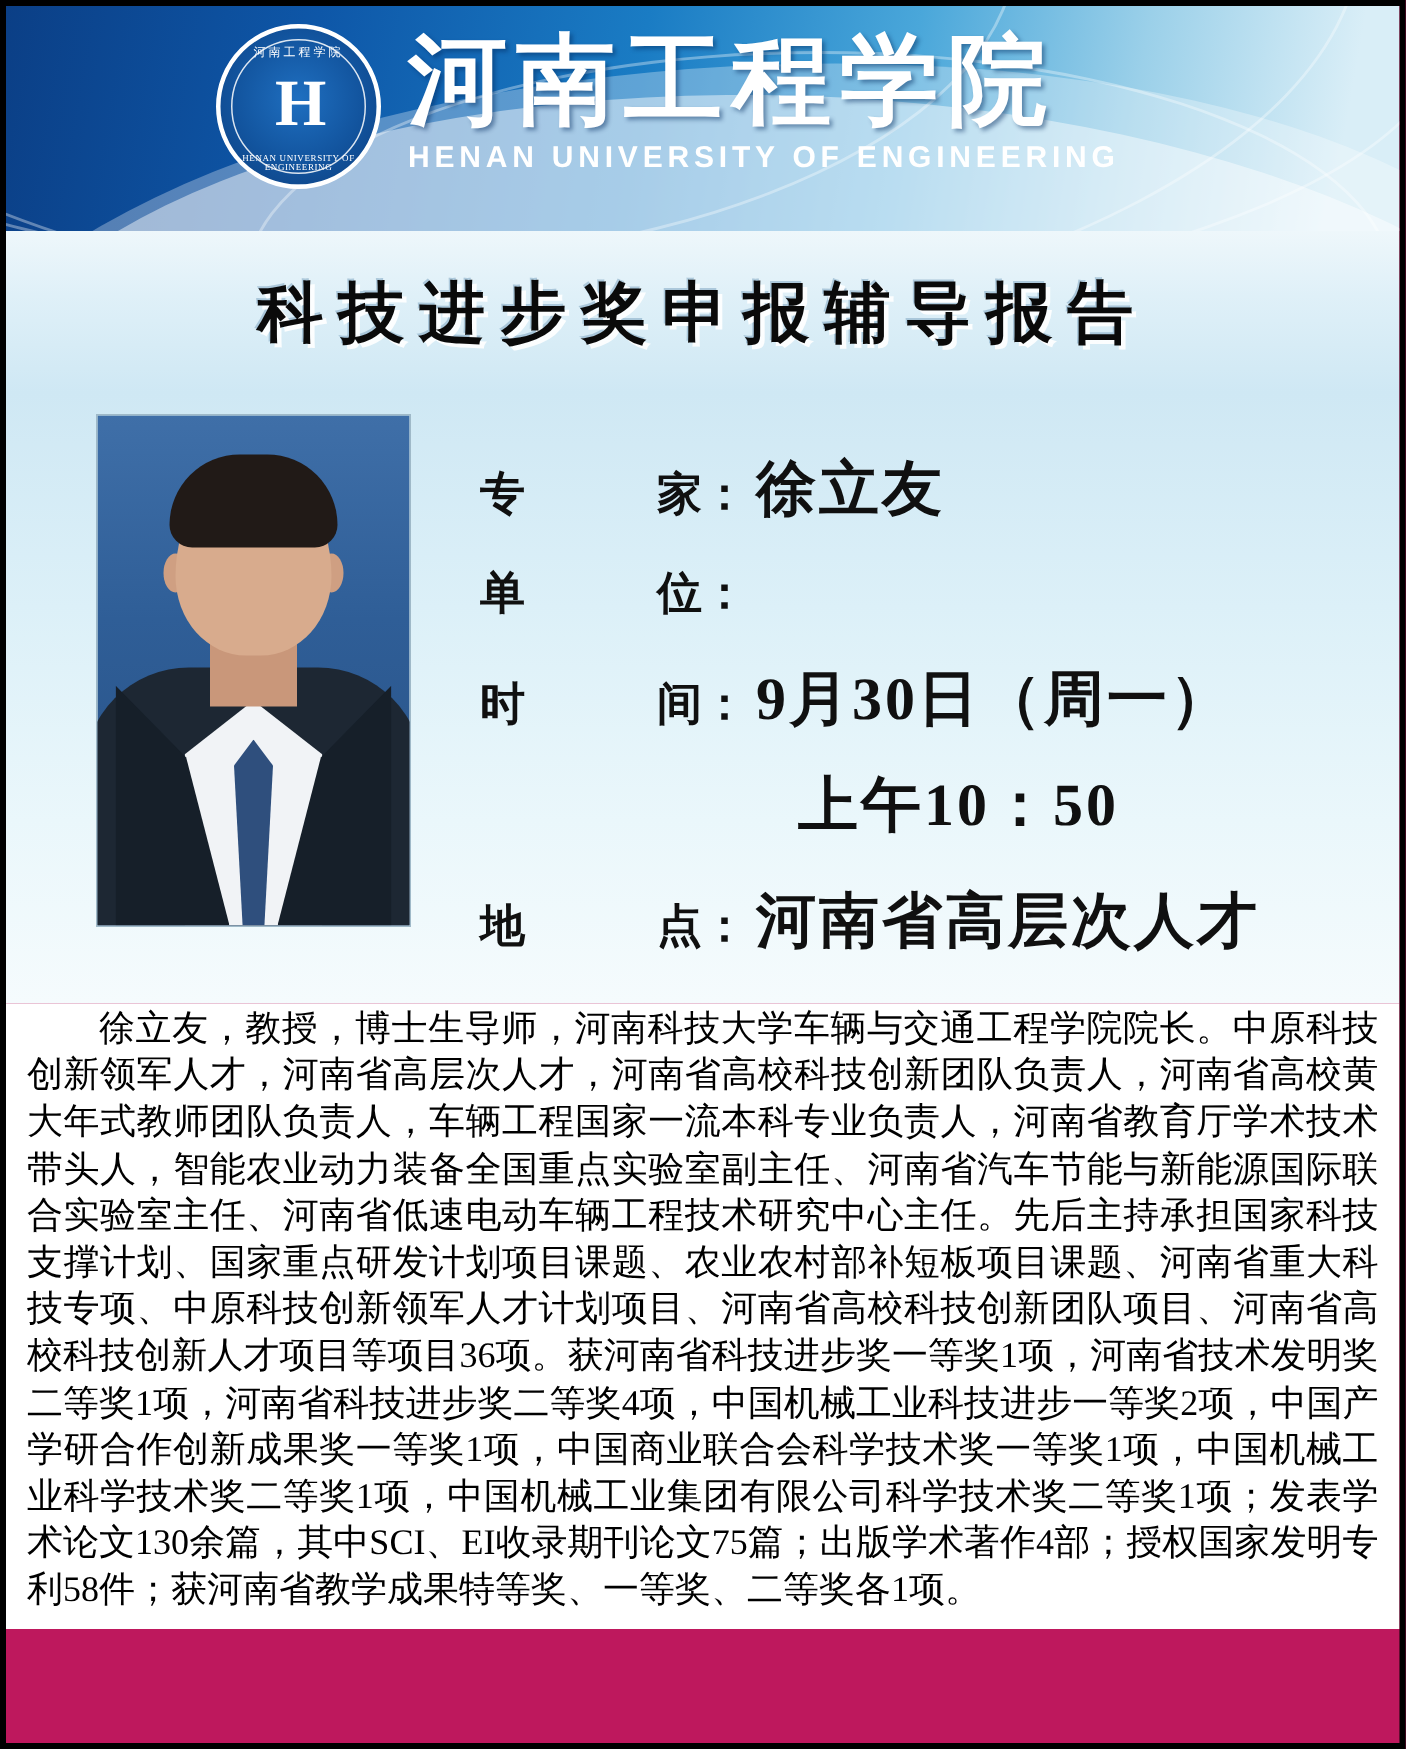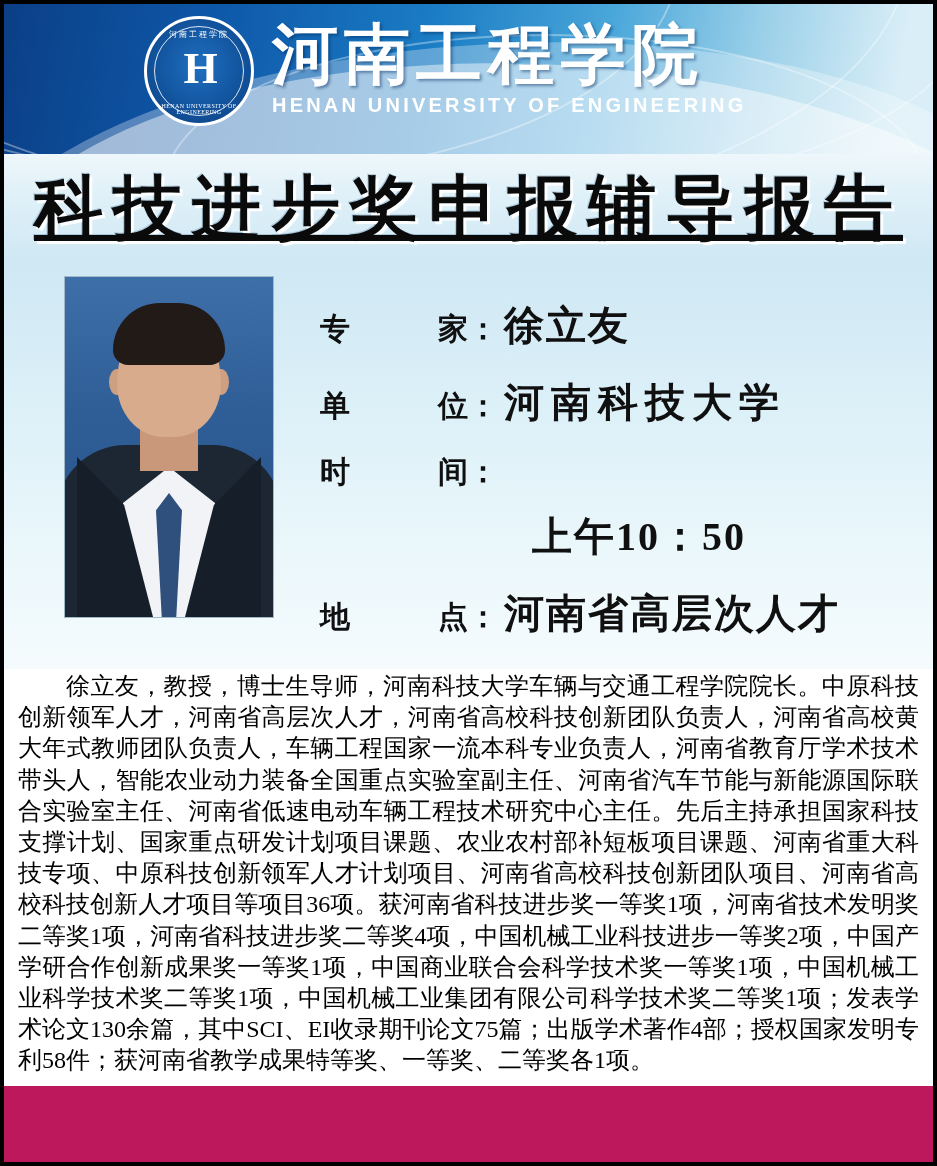--- a/index.html
+++ b/index.html
@@ -135,28 +135,27 @@
   
   .title-area {
     position: relative;
     height: 108px;
     background: linear-gradient(180deg, #eef7fb 0%, #dff0f8 40%, #cfe8f4 100%);
     display: flex;
     align-items: center;
     justify-content: center;
   }
   .poster-title {
-    font-size: 69px;
+    font-size: 44px;
     font-weight: bold;
     letter-spacing: 10px;
     color: #0a0a0a;
     font-family: "Liberation Serif", serif;
     text-shadow: 3px 3px 0 rgba(255,255,255,0.9), -1px -1px 0 rgba(120,160,190,0.5);
     white-space: nowrap;
-    text-decoration: underline;
   }
 
   
   .mid {
     position: relative;
     background: linear-gradient(180deg, #cfe8f4 0%, #dcf0f8 35%, #eaf7fb 70%, #f5fbfd 100%);
     padding: 14px 0 6px 0;
     display: flex;
     align-items: flex-start;
   }
@@ -368,29 +367,29 @@
         <div class="info-colon">：</div>
         <div class="info-value">徐立友</div>
       </div>
 
       <div class="info-row">
         <div class="info-label">
           <span>单</span>
           <span>位</span>
         </div>
         <div class="info-colon">：</div>
-        <div class="info-value wide">河南科技大学</div>
       </div>
 
       <div class="info-row">
         <div class="info-label">
           <span>时</span>
           <span>间</span>
         </div>
         <div class="info-colon">：</div>
+        <div class="info-value">9月30日（周一）</div>
       </div>
 
       <div class="info-row indent">
         <div class="info-value">上午10：50</div>
       </div>
 
       <div class="info-row">
         <div class="info-label">
           <span>地</span>
           <span>点</span>

